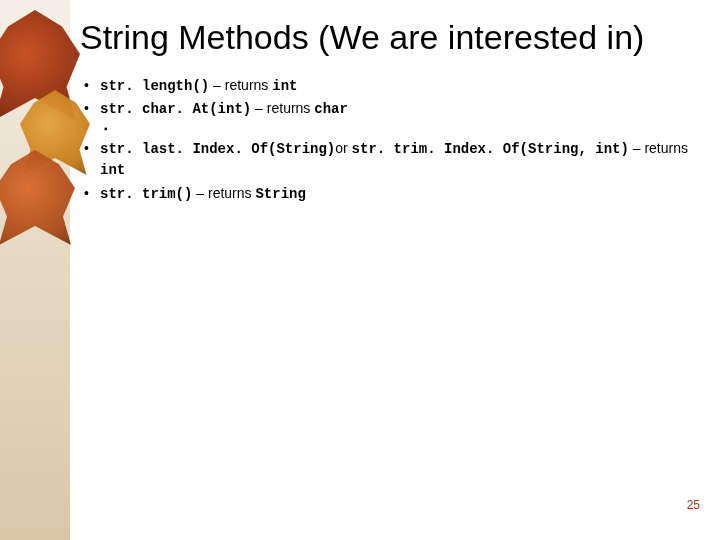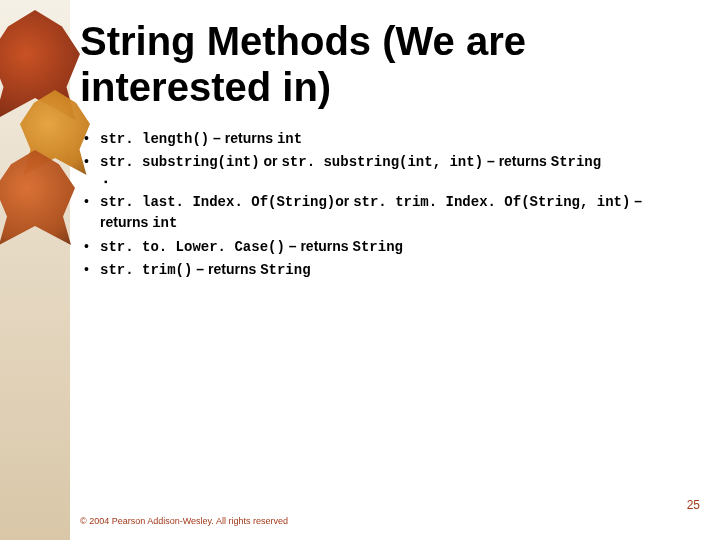--- a/index.html
+++ b/index.html
@@ -3,47 +3,45 @@
 <meta charset="utf-8">
 <style>
   html,body{margin:0;padding:0;width:720px;height:540px;overflow:hidden;font-family:Arial,Helvetica,sans-serif;background:#fff}
   .slide{position:relative;width:720px;height:540px;box-sizing:border-box}
   .bg-strip{position:absolute;left:0;top:0;width:70px;height:540px;background:linear-gradient(180deg,#f5f0e6 0%,#e8dcc8 40%,#d9c7a8 100%);z-index:0}
   .leaf{position:absolute;z-index:1}
   .leaf1{left:-10px;top:10px;width:90px;height:110px;background:radial-gradient(circle at 40% 40%,#c74a1a 0%,#8a2a0e 70%,#5a1c08 100%);clip-path:polygon(50% 0%,80% 15%,100% 40%,85% 70%,95% 100%,50% 80%,5% 100%,15% 70%,0% 40%,20% 15%);opacity:.95}
   .leaf2{left:20px;top:90px;width:70px;height:85px;background:radial-gradient(circle at 40% 40%,#e6a23c 0%,#c47a1a 70%,#8a5210 100%);clip-path:polygon(50% 0%,80% 15%,100% 40%,85% 70%,95% 100%,50% 80%,5% 100%,15% 70%,0% 40%,20% 15%);opacity:.95}
   .leaf3{left:-5px;top:150px;width:80px;height:95px;background:radial-gradient(circle at 40% 40%,#d96b2e 0%,#a84a18 70%,#6e2f0e 100%);clip-path:polygon(50% 0%,80% 15%,100% 40%,85% 70%,95% 100%,50% 80%,5% 100%,15% 70%,0% 40%,20% 15%);opacity:.95}
   .content{position:absolute;left:80px;top:18px;right:30px;bottom:30px;z-index:2}
-  .title{font-size:40px;font-weight:bold;color:#000;line-height:1.15;margin:0 0 18px 0}
+  .title{font-size:34px;font-weight:normal;color:#000;line-height:1.15;margin:0 0 18px 0}
   .bullets{font-size:14px;color:#000;line-height:1.45}
   .b{position:relative;padding-left:20px;margin:0 0 2px 0}
   .b::before{content:"•";position:absolute;left:4px;top:0}
   .c{font-family:Liberation Mono, monospace;font-weight:bold}
-  .ret{font-weight:bold}
+  .ret{font-weight:normal}
   .sub{padding-left:40px;font-size:10px}
   .sub::before{content:"▪";left:24px}
   .footer{position:absolute;left:80px;bottom:14px;font-size:9px;color:#a33a1a}
   .pagenum{position:absolute;right:20px;bottom:28px;font-size:12px;color:#a33a1a}
 </style>
 </head>
 <body>
 
 <div class="slide">
   <div class="bg-strip"></div>
   <div class="leaf leaf1"></div>
   <div class="leaf leaf2"></div>
   <div class="leaf leaf3"></div>
 
   <div class="content">
     <h1 class="title">String Methods (We are interested in)</h1>
     <div class="bullets" id="bullets">
         <div class="b"><span class="c">str. length()</span><span class="ret"> – returns </span><span class="c">int</span></div>
-        <div class="b"><span class="c">str. substring(int)</span><span class="ret"> or </span><span class="c">str. substring(int, int)</span><span class="ret"> – returns </span><span class="c">String</span></div>
+        <div class="b"><span class="c">str. char. At(int)</span><span class="ret"> – returns </span><span class="c">char</span></div>
         <div class="b sub">&nbsp;</div>
         <div class="b"><span class="c">str. last. Index. Of(String)</span><span class="ret">or </span><span class="c"> str. trim. Index. Of(String, int)</span><span class="ret"> – returns </span><span class="c">int</span></div>
-        <div class="b"><span class="c">str. to. Lower. Case()</span><span class="ret"> – returns </span><span class="c">String</span></div>
         <div class="b"><span class="c">str. trim()</span><span class="ret"> – returns </span><span class="c">String</span></div>
       </div>
   </div>
 
-  <div class="footer">© 2004 Pearson Addison-Wesley. All rights reserved</div>
   <div class="pagenum">25</div>
 </div>
 
 </body></html>

